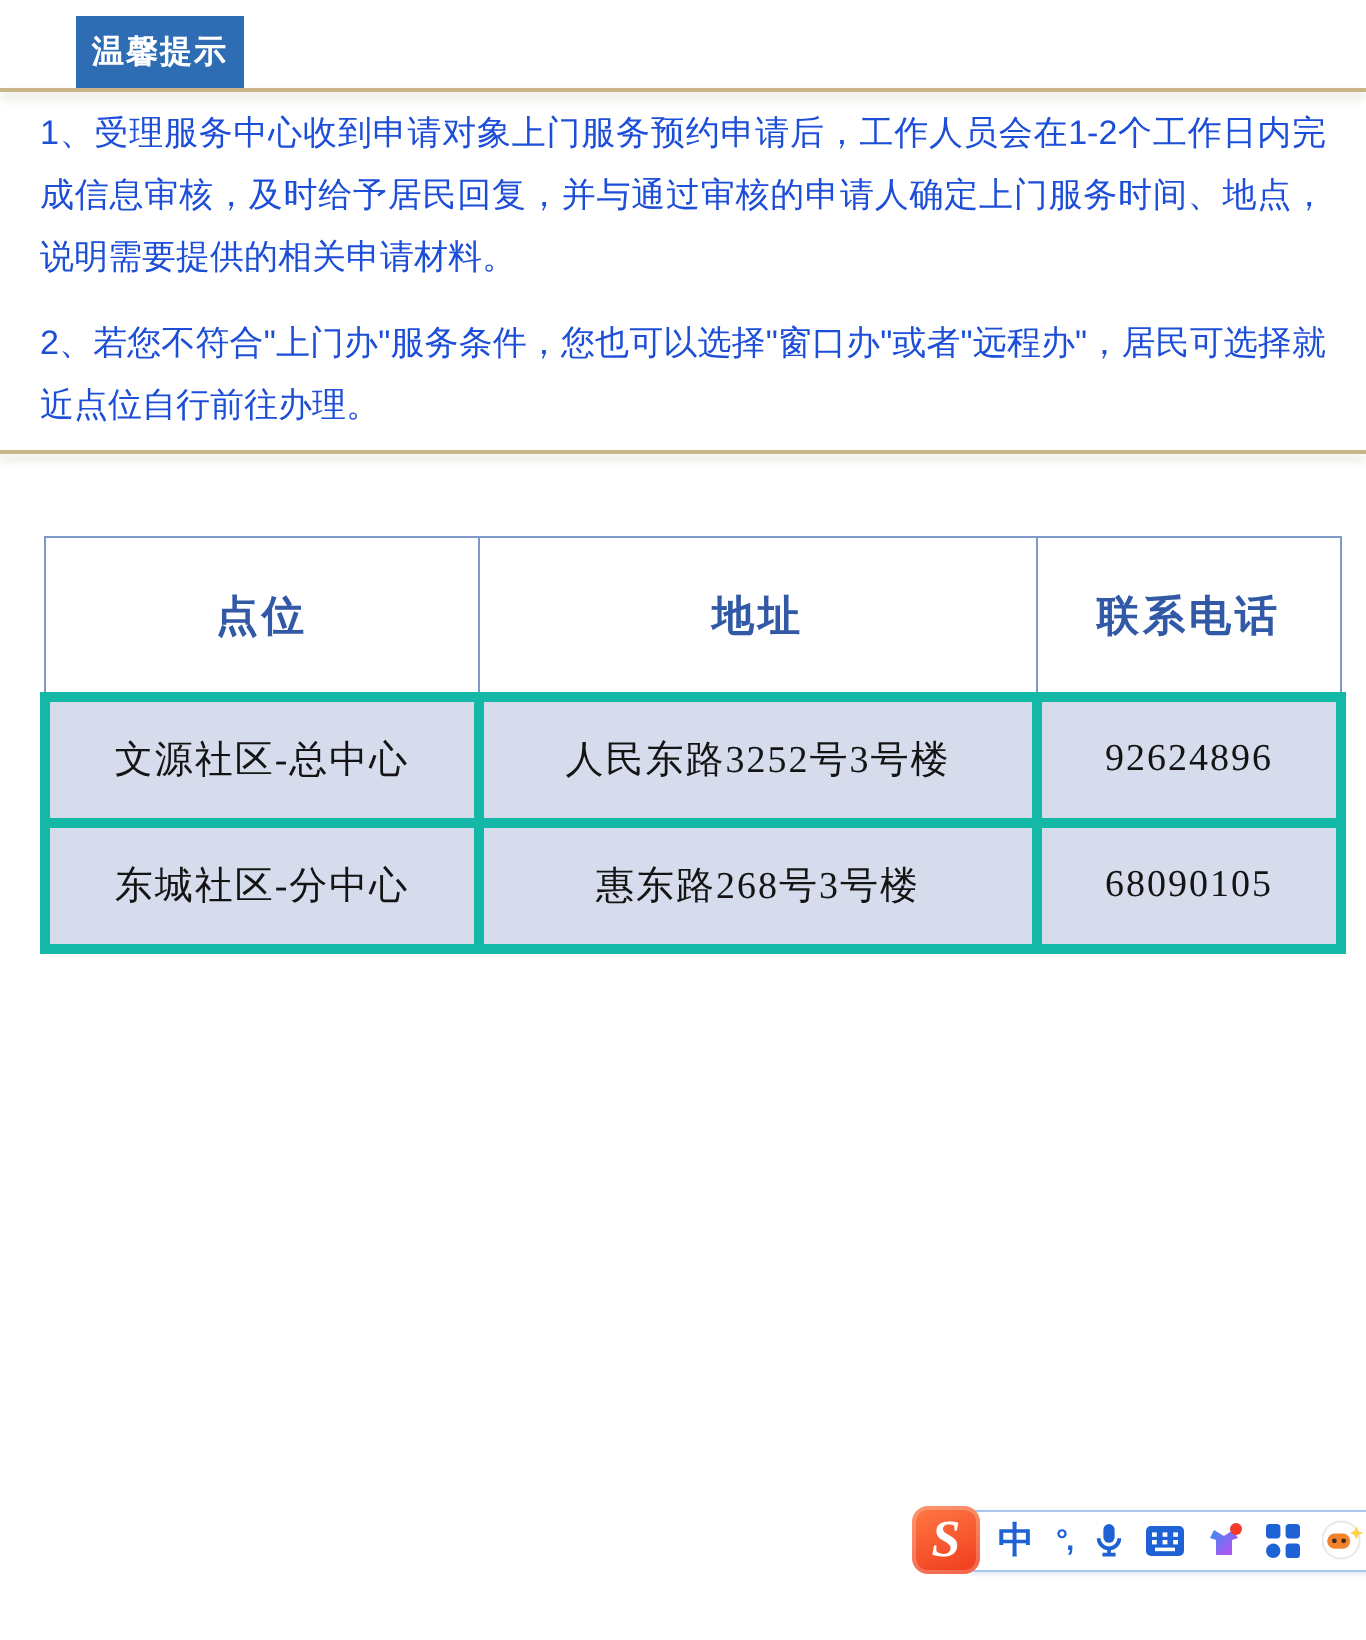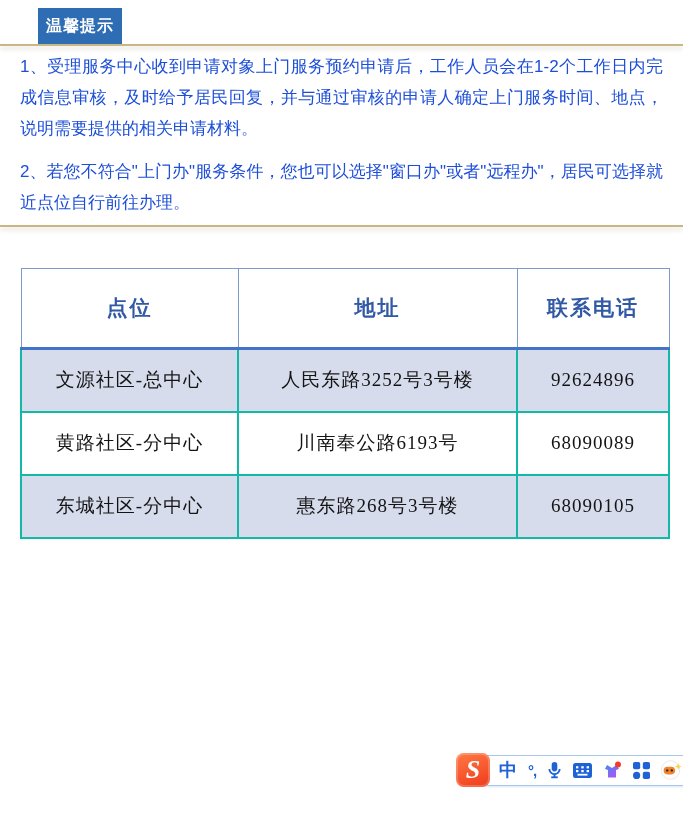--- a/index.html
+++ b/index.html
@@ -74,21 +74,21 @@
     background: #ffffff;
     color: #3259a6;
     font-family: "Liberation Serif", serif;
     font-size: 21px;
     font-weight: bold;
     text-align: center;
     letter-spacing: 2px;
   }
   table.points td {
     height: 63px;
-    border: 2px solid #14b8a6;
+    border: 5px solid #14b8a6;
     background: #ffffff;
     color: #141414;
     font-family: "Liberation Serif", serif;
     font-size: 19px;
     text-align: center;
     letter-spacing: 1px;
   }
   table.points tr.alt td { background: #d6dcec; }
 
   
@@ -155,25 +155,20 @@
     <tr>
       <th>点位</th>
       <th>地址</th>
       <th>联系电话</th>
     </tr>
     <tr class="alt">
       <td>文源社区-总中心</td>
       <td>人民东路3252号3号楼</td>
       <td>92624896</td>
     </tr>
-    <tr>
-      <td>黄路社区-分中心</td>
-      <td>川南奉公路6193号</td>
-      <td>68090089</td>
-    </tr>
     <tr class="alt">
       <td>东城社区-分中心</td>
       <td>惠东路268号3号楼</td>
       <td>68090105</td>
     </tr>
   </tbody>
 </table>
 
 <div class="ime">
   <div class="sogou-logo">S</div>

